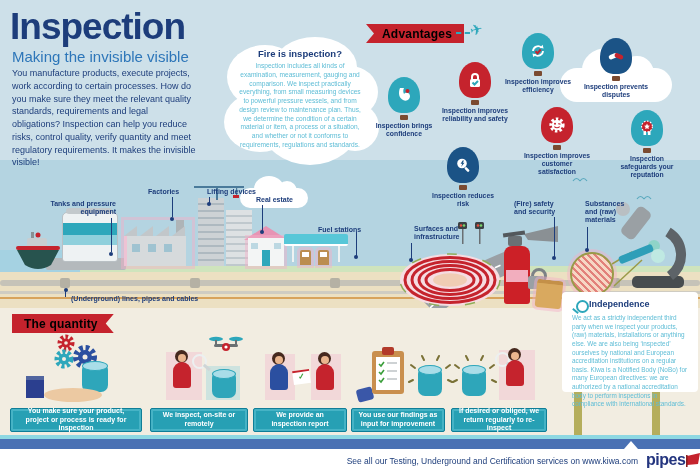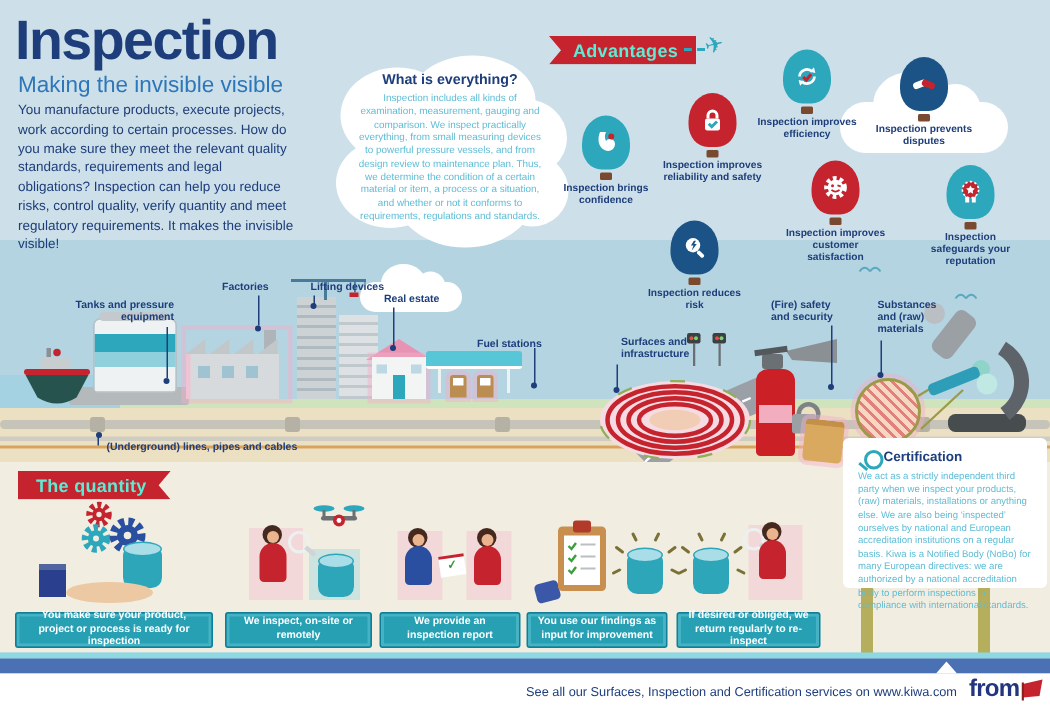--- a/index.html
+++ b/index.html
@@ -1,20 +1,20 @@
 <!DOCTYPE html>
 <html><head>
 <meta charset="utf-8">
 <style>
   html,body{margin:0;padding:0}
   #stage{position:relative;width:700px;height:476px;overflow:hidden;background:#cde0e9;
          font-family:"Liberation Sans",sans-serif}
   .abs{position:absolute}
   
-  .banner{position:absolute;background:#c5232d;color:#5eead4;font-weight:bold;font-size:11.5px;
+  .banner{position:absolute;background:#c5232d;color:#000000;font-weight:bold;font-size:11.5px;
           height:19px;display:flex;align-items:center;padding:0 12px;letter-spacing:.2px;white-space:nowrap}
   .notch-r{clip-path:polygon(0 0,100% 0,calc(100% - 8px) 50%,100% 100%,0 100%)}
   .notch-l{clip-path:polygon(0 0,100% 0,100% 100%,0 100%,8px 50%);padding-left:16px}
   
   .balloon{position:absolute;width:70px;display:flex;flex-direction:column;align-items:center}
   .canopy{width:32px;height:36px;border-radius:16px 16px 13px 13px/19px 19px 15px 15px;
           display:flex;align-items:center;justify-content:center}
   .basket{width:8px;height:5px;background:#7a4a30;margin-top:2px;border-radius:1px}
   .blabel{margin-top:2px;font-size:6.8px;line-height:1.18;font-weight:bold;color:#1d3d7b;text-align:center}
   .bal-teal .canopy{background:#2da7bb}.bal-red .canopy{background:#c5232d}.bal-navy .canopy{background:#1b5386}
@@ -84,21 +84,21 @@
     <g fill="#ffffff">
       <ellipse cx="45" cy="45" rx="38" ry="32"></ellipse>
         <ellipse cx="95" cy="35" rx="42" ry="30"></ellipse>
       <ellipse cx="130" cy="60" rx="28" ry="26"></ellipse>
         <ellipse cx="40" cy="90" rx="36" ry="30"></ellipse>
       <ellipse cx="90" cy="95" rx="48" ry="38"></ellipse>
         <ellipse cx="135" cy="95" rx="24" ry="24"></ellipse>
       <rect x="20" y="40" width="120" height="60"></rect>
     </g>
   </svg>
-  <div class="abs" style="left:240px;top:48px;width:120px;text-align:center;font-size:9.5px;font-weight:bold;color:#1d3d7b">What is everything?</div>
+  <div class="abs" style="left:240px;top:48px;width:120px;text-align:center;font-size:9.5px;font-weight:bold;color:#1d3d7b">Fire is inspection?</div>
   <div class="abs" style="left:237px;top:62px;width:126px;text-align:center;font-size:6.6px;line-height:1.33;color:#5fbdd6">Inspection includes all kinds of examination, measurement, gauging and comparison. We inspect practically everything, from small measuring devices to powerful pressure vessels, and from design review to maintenance plan. Thus, we determine the condition of a certain material or item, a process or a situation, and whether or not it conforms to requirements, regulations and standards.</div>
 
   <div class="abs" style="left:12px;top:48px;font-size:15px;color:#2d76b9">Making the invisible visible</div>
   <div class="abs" style="left:10px;top:6px;font-size:37px;font-weight:bold;letter-spacing:-1px;color:#1d3d7b">Inspection</div>
   <div class="abs" style="left:12px;top:67px;width:186px;font-size:9px;line-height:1.42;color:#1d3d7b">You manufacture products, execute projects, work according to certain processes. How do you make sure they meet the relevant quality standards, requirements and legal obligations? Inspection can help you reduce risks, control quality, verify quantity and meet regulatory requirements. It makes the invisible visible!</div>
 
   <div class="banner notch-l" style="left:366px;top:24px;font-size:12px">Advantages</div>
   <div class="abs" style="left:456px;top:32px;width:14px;border-top:2px dashed #2da7bb"></div>
   <div class="abs" style="left:470px;top:21px;font-size:15px;color:#2da7bb;transform:rotate(-14deg)">✈</div>
 
@@ -452,34 +452,34 @@
   <div class="bar" style="left:10px;width:132px">You make sure your product, project or process is ready for inspection</div>
   <div class="bar" style="left:150px;width:98px">We inspect, on-site or remotely</div>
   <div class="bar" style="left:253px;width:94px">We provide an inspection report</div>
   <div class="bar" style="left:351px;width:94px">You use our findings as input for improvement</div>
   <div class="bar" style="left:451px;width:96px">If desired or obliged, we return regularly to re-inspect</div>
 
   <div class="post" style="left:574px"></div>
   <div class="post" style="left:652px"></div>
   <div class="abs" style="left:562px;top:292px;width:136px;height:100px;background:#fff;border-radius:4px">
     <span class="indmag" style="left:14px;top:8px"></span>
-    <div class="abs" style="left:27px;top:7px;font-size:9px;font-weight:bold;color:#1d3d7b">Certification</div>
+    <div class="abs" style="left:27px;top:7px;font-size:9px;font-weight:bold;color:#1d3d7b">Independence</div>
     <div class="abs" style="left:10px;top:22px;width:118px;font-size:6.4px;line-height:1.35;color:#5fbdd6">We act as a strictly independent third party when we inspect your products, (raw) materials, installations or anything else. We are also being ‘inspected’ ourselves by national and European accreditation institutions on a regular basis. Kiwa is a Notified Body (NoBo) for many European directives: we are authorized by a national accreditation body to perform inspections in compliance with international standards.</div>
   </div>
 
   <div class="abs" style="left:0;top:435px;width:700px;height:4px;background:#8ed8e2"></div>
   <div class="abs" style="left:0;top:439px;width:700px;height:10px;background:#4a71b4"></div>
   <div class="abs" style="left:624px;top:441px;width:0;height:0;border-left:7px solid transparent;border-right:7px solid transparent;border-bottom:8px solid #fff"></div>
   <div class="abs" style="left:0;top:449px;width:700px;height:27px;background:#fff"></div>
 
   <div class="abs" style="left:250px;top:456px;width:388px;text-align:right;font-size:8.5px;color:#1d3d7b">
-    <span>See all our Surfaces, Inspection and Certification services on</span>
+    <span>See all our Testing, Underground and Certification services on</span>
     <span style="font-weight:normal">www.kiwa.com</span>
   </div>
   <div class="abs" style="left:646px;top:451px;display:flex;align-items:center">
-    <span style="font-size:16px;font-weight:bold;color:#24357f;letter-spacing:-0.5px">from</span>
+    <span style="font-size:16px;font-weight:bold;color:#24357f;letter-spacing:-0.5px">pipes</span>
     <svg width="16" height="16" viewBox="0 0 16 16" style="margin-left:1px">
       <polygon points="1,4 14,1 12,12 1,13" fill="#c5232d"></polygon>
         <rect x="0" y="3" width="1.6" height="12" fill="#8a2020"></rect>
     </svg>
   </div>
 
 </div>
 
 </body></html>

